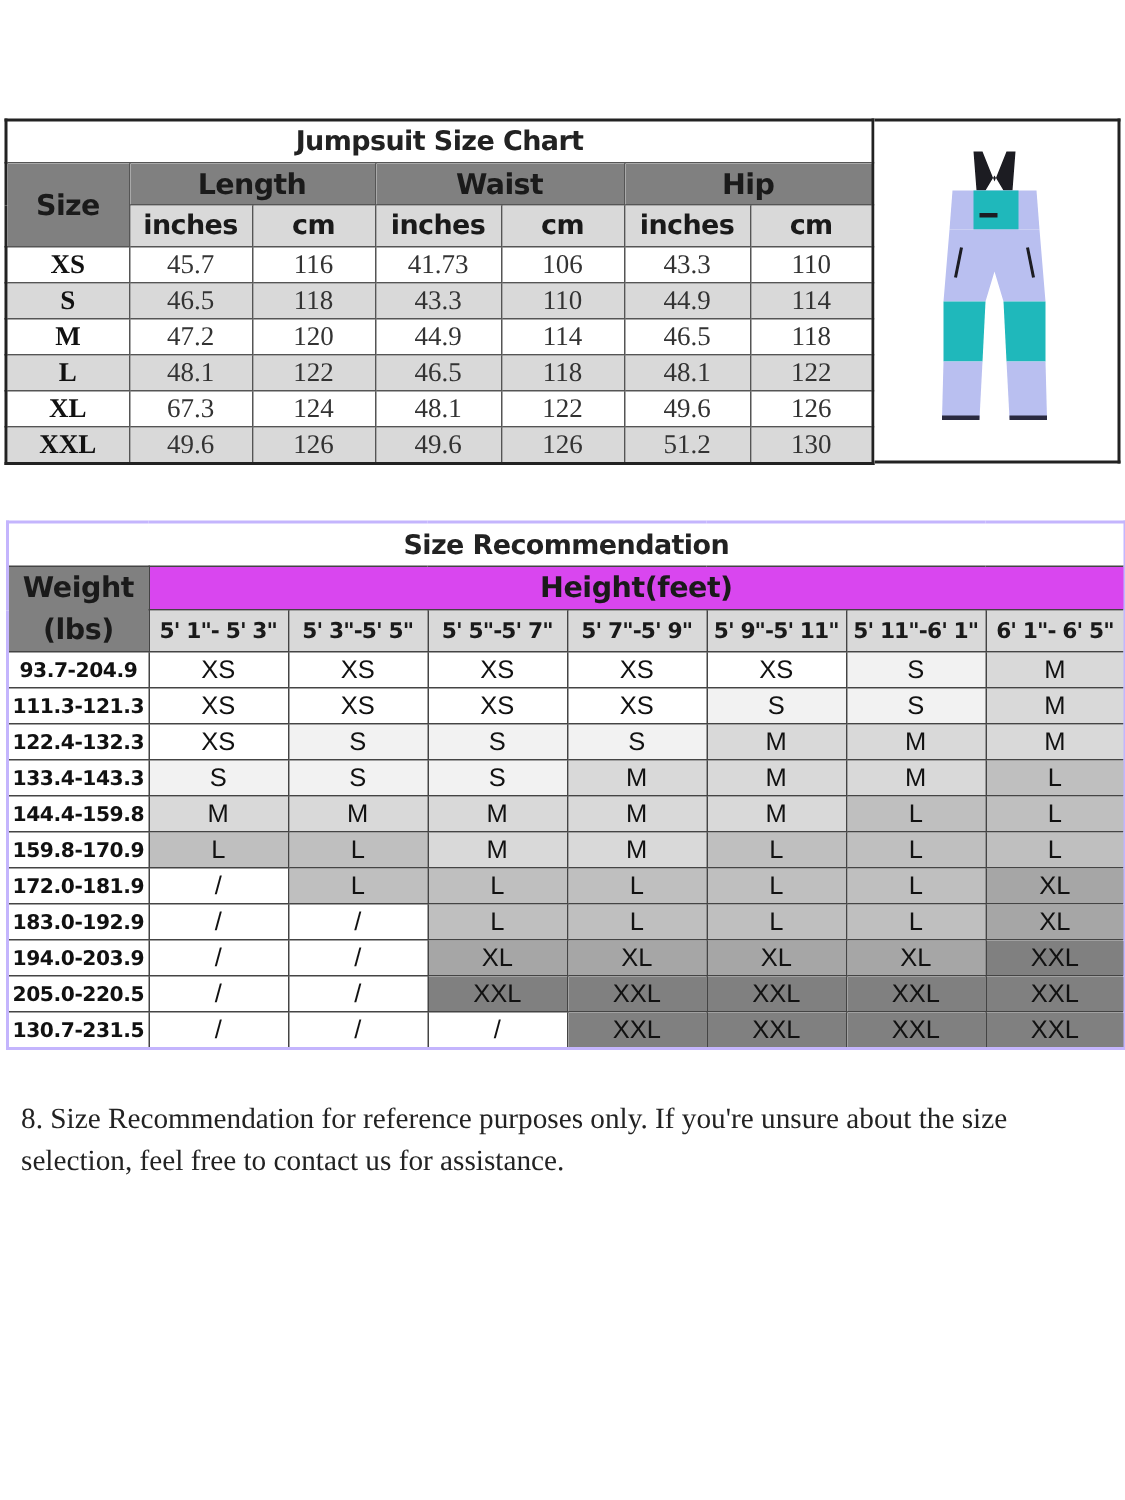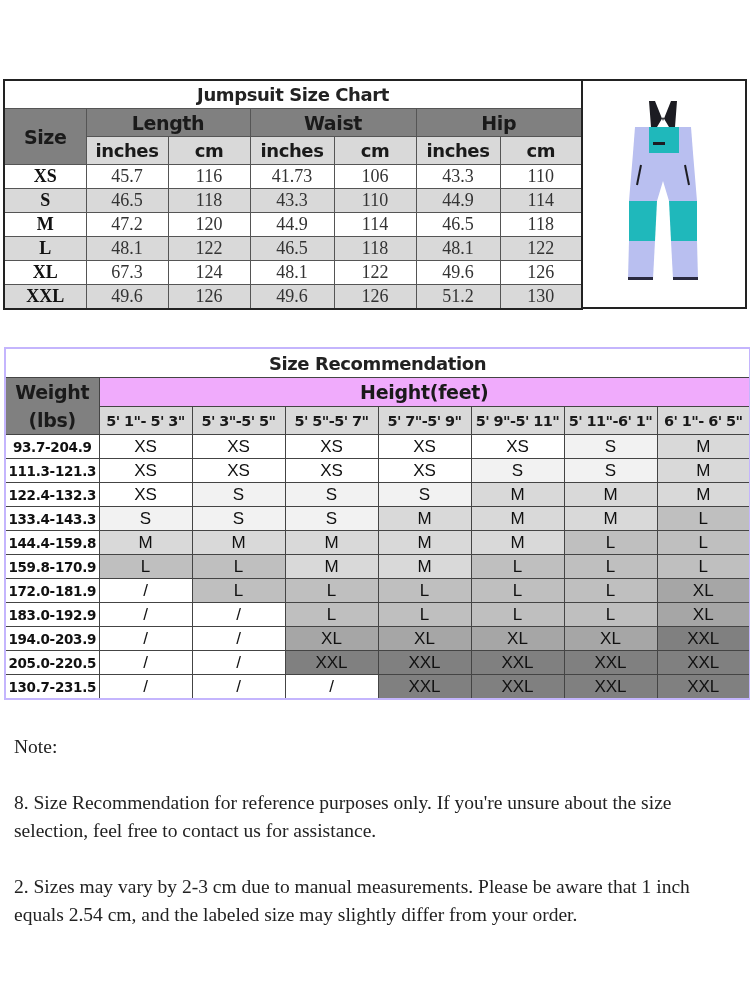--- a/index.html
+++ b/index.html
@@ -47,21 +47,21 @@
     }
     .rec-table .title-row th {
       height: 28px; background: #fff; color: #222;
       font-family: "DejaVu Sans", sans-serif; font-weight: bold; font-size: 18px; letter-spacing: -0.4px;
     }
     .rec-table .weight-head {
       background: #808080; color: #1a1a1a;
       font-family: "DejaVu Sans", sans-serif; font-weight: bold; font-size: 19px; line-height: 28px; letter-spacing: -0.3px;
     }
     .rec-table .height-head {
-      height: 28px; background: #f0abfc; color: #1a1a1a;
+      height: 28px; background: #d946ef; color: #1a1a1a;
       font-family: "DejaVu Sans", sans-serif; font-weight: bold; font-size: 19px; letter-spacing: -0.3px; margin-left: 12px;
     }
     .rec-table .range-row th {
       height: 27px; background: #d9d9d9; color: #1a1a1a;
       font-family: "DejaVu Sans", sans-serif; font-weight: bold; font-size: 14.5px; letter-spacing: -0.6px;
     }
     .rec-table tbody td {
       height: 23px; font-family: "Liberation Sans", sans-serif; font-size: 17px; color: #111;
     }
     .rec-table tbody td.weight-cell {
@@ -332,16 +332,14 @@
         <td style="background: rgb(255, 255, 255);">/</td>
         <td style="background: rgb(128, 128, 128);">XXL</td>
         <td style="background: rgb(128, 128, 128);">XXL</td>
         <td style="background: rgb(128, 128, 128);">XXL</td>
         <td style="background: rgb(128, 128, 128);">XXL</td>
       </tr>
     </tbody>
 </table>
 
 <div class="notes">
-  <p class="note-title">Note:</p>
   <p class="note-item">8. Size Recommendation for reference purposes only. If you're unsure about the size selection, feel free to contact us for assistance.</p>
-  <p class="note-item">2. Sizes may vary by 2-3 cm due to manual measurements. Please be aware that 1 inch equals 2.54 cm, and the labeled size may slightly differ from your order.</p>
 </div>
 
 </body></html>

